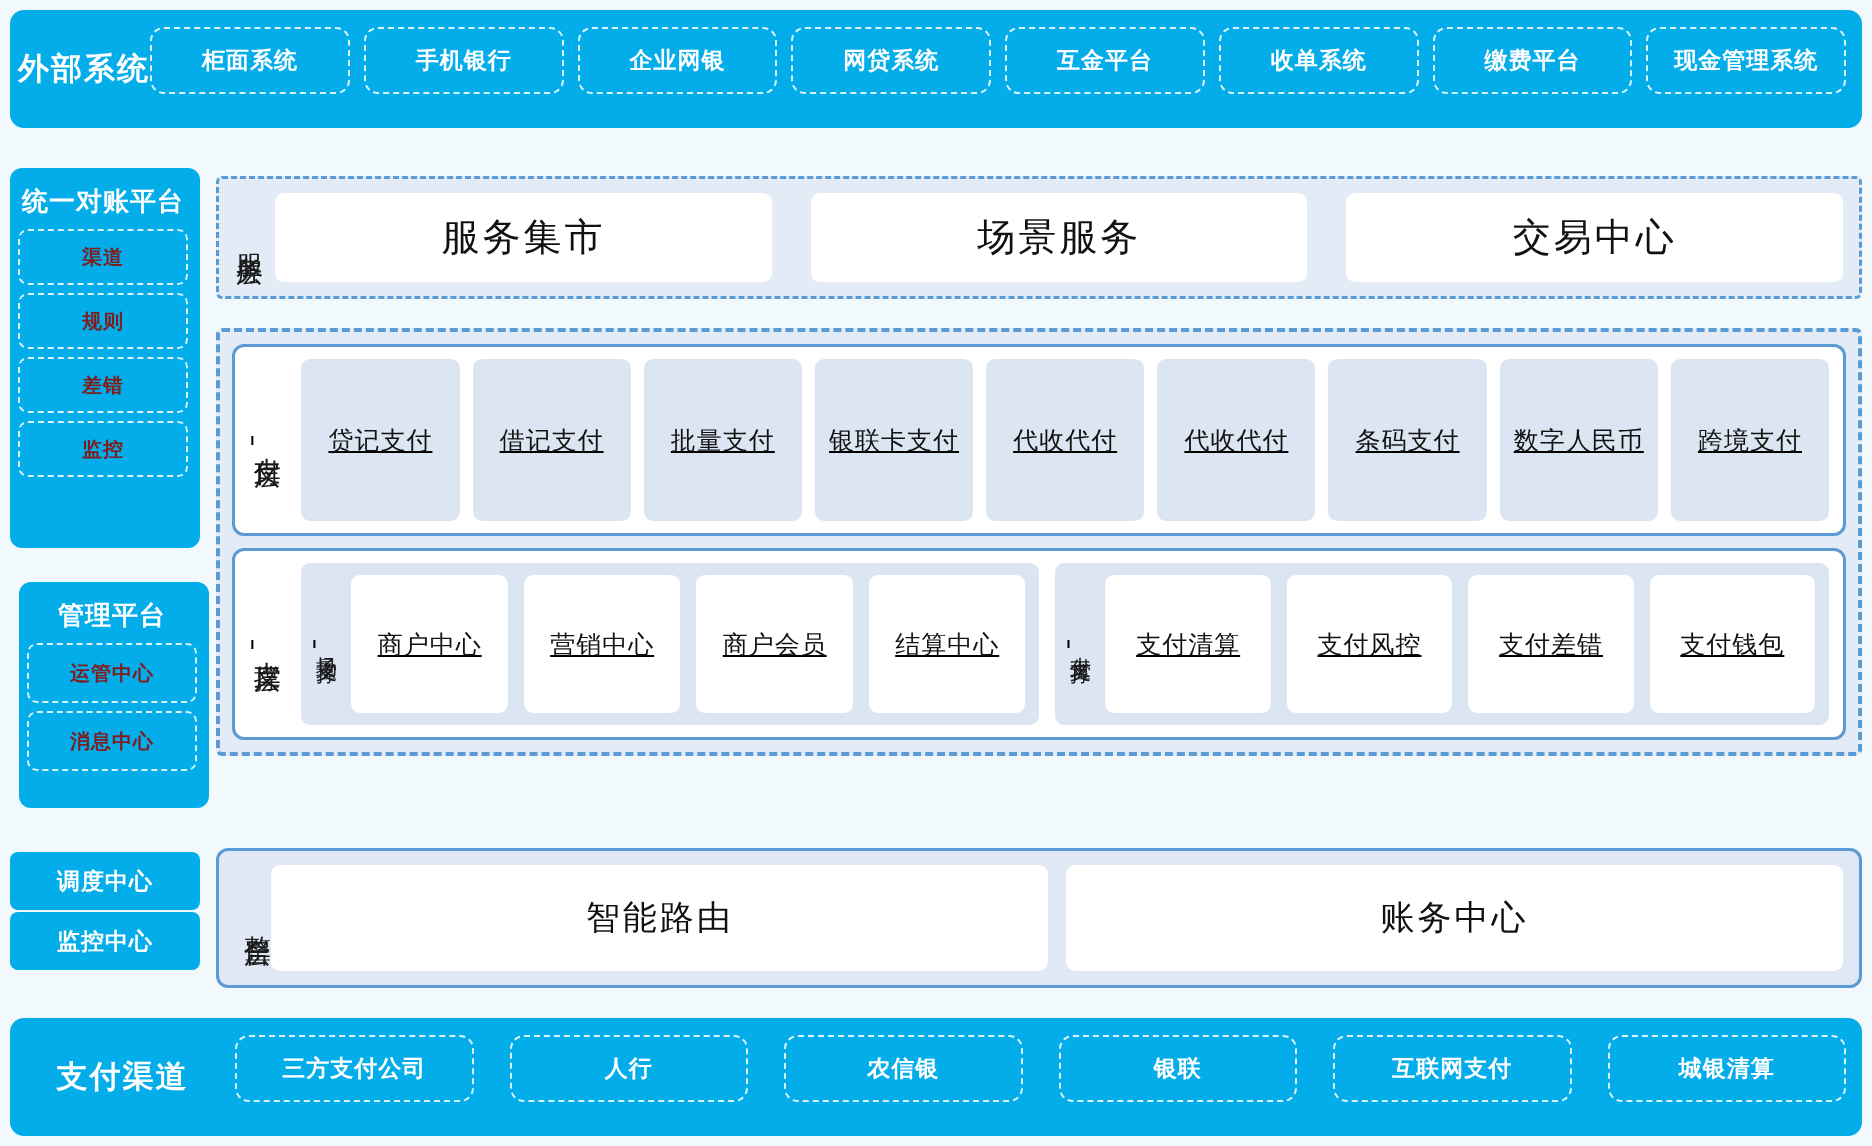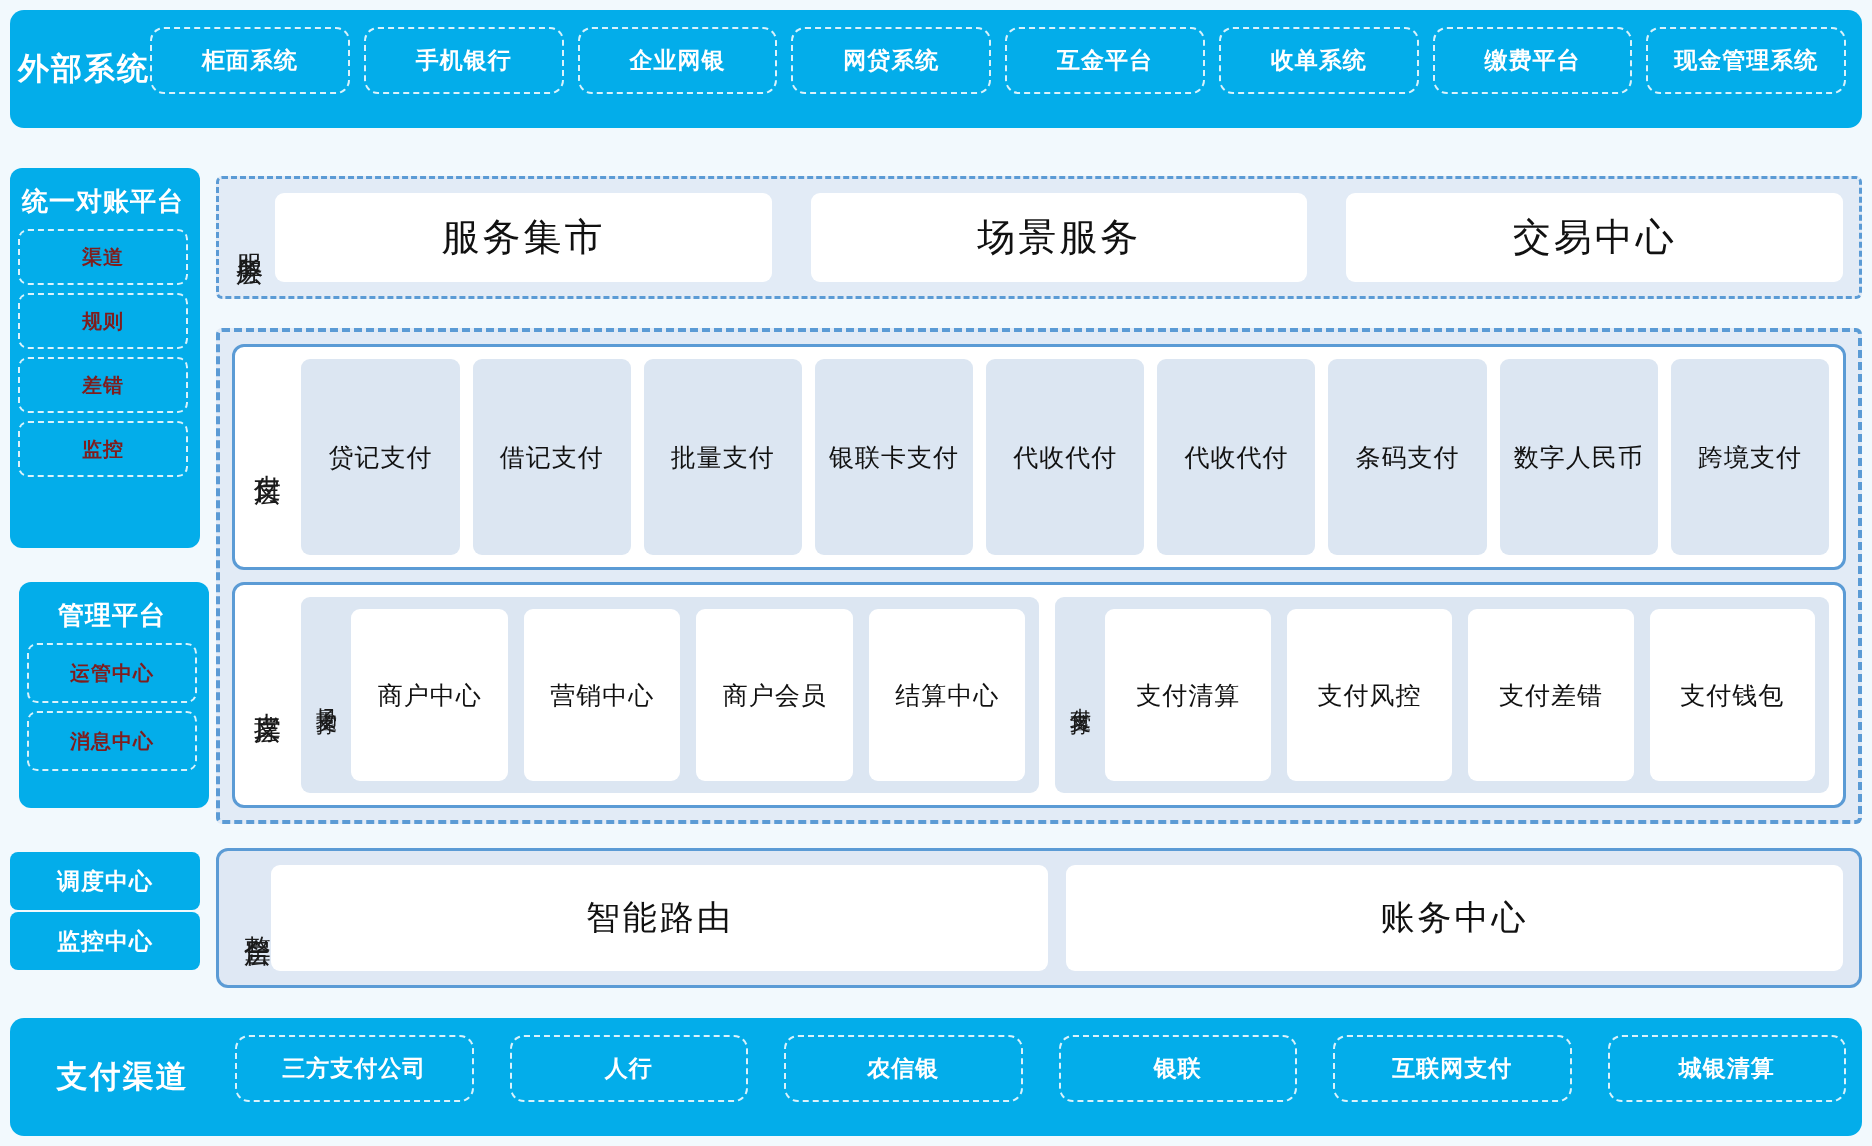--- a/index.html
+++ b/index.html
@@ -272,21 +272,21 @@
 
   <div class="dash-dot-box" style="left:216px; top:176px; width:1646px; height:123px;">
     <div class="vlabel" style="margin-left:16px;">服务层</div>
     <div class="svc-inner">
       <div class="svc-card">服务集市</div>
       <div class="svc-card">场景服务</div>
       <div class="svc-card">交易中心</div>
     </div>
   </div>
 
-  <div class="dash-box" style="left:216px; top:328px; width:1646px; height:496px;">
+  <div class="dash-box" style="left:216px; top:328px; width:1646px; height:428px;text-decoration:underline;">
 
     <div class="panel" style="height:200px;">
       <div class="vlabel" style="margin:0 8px 0 6px;">支付层</div>
       <div class="pay-row">
         <div class="pay-card">贷记支付</div>
         <div class="pay-card">借记支付</div>
         <div class="pay-card">批量支付</div>
         <div class="pay-card">银联卡支付</div>
         <div class="pay-card">代收代付</div>
         <div class="pay-card">代收代付</div>

